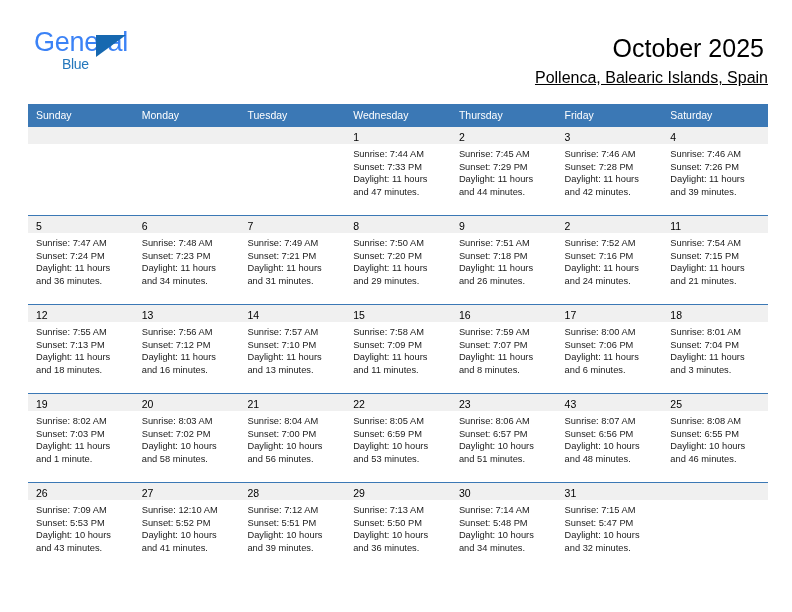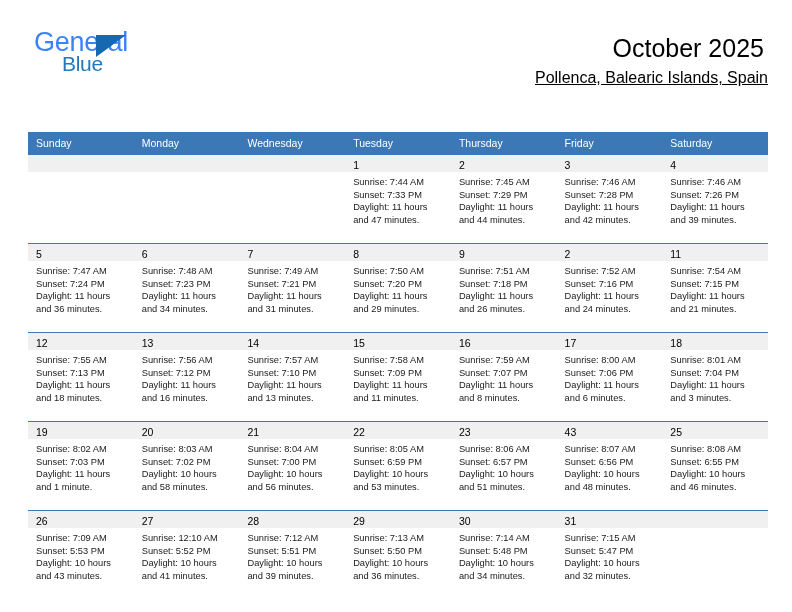--- a/index.html
+++ b/index.html
@@ -42,21 +42,21 @@
     top: 0;
     font-size: 27px;
     letter-spacing: -0.3px;
     color: #3b82f6;
     line-height: 24px;
   }
   .brand-blue {
     position: absolute;
     left: 34px;
     top: 22px;
-    font-size: 21px;
+    font-size: 14px;
     letter-spacing: -0.3px;
     color: #2477bc;
     line-height: 24px;
   }
   .brand-flag {
     position: absolute;
     left: 68px;
     top: 5px;
     width: 0;
     height: 0;
@@ -86,21 +86,20 @@
     white-space: nowrap;
     text-decoration: underline;
   }
 
   
   .calendar {
     position: absolute;
     left: 28px;
     top: 104px;
     width: 740px;
-    margin-top: 28px;
   }
   .dow-row {
     display: flex;
     background: #3b78b5;
     height: 22px;
   }
   .dow {
     flex: 1 1 0;
     color: #ffffff;
     font-size: 10.5px;
@@ -166,22 +165,22 @@
       <p class="cal-subtitle">Pollenca, Balearic Islands, Spain</p>
     </div>
 
   </div>
 
   <div class="calendar">
 
     <div class="dow-row">
       <div class="dow">Sunday</div>
       <div class="dow">Monday</div>
+      <div class="dow">Tuesday</div>
       <div class="dow">Wednesday</div>
-      <div class="dow">Tuesday</div>
       <div class="dow">Thursday</div>
       <div class="dow">Friday</div>
       <div class="dow">Saturday</div>
     </div>
 
     <div class="week">
       <div class="cell empty">
         <div class="daynum-band"><span class="daynum"></span></div>
         <div class="cell-lines">
           <div class="cell-line"></div>

